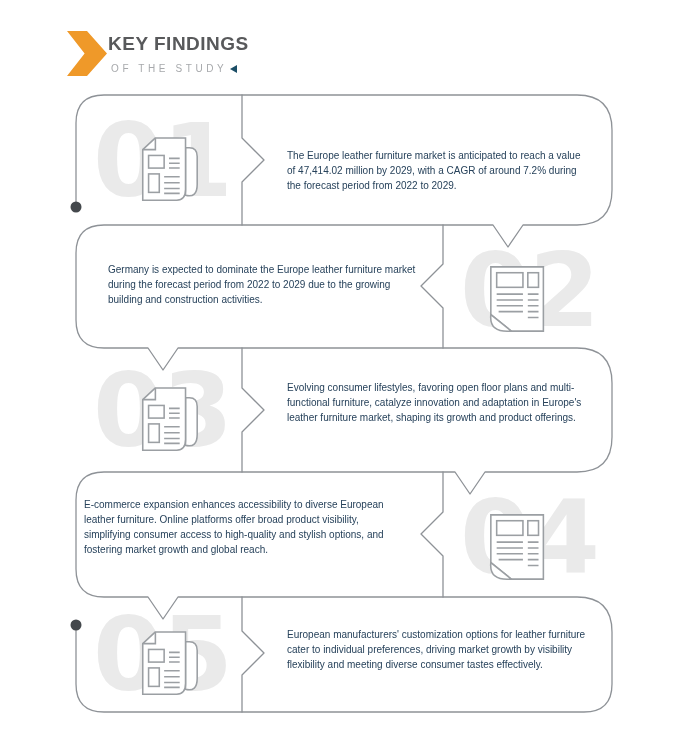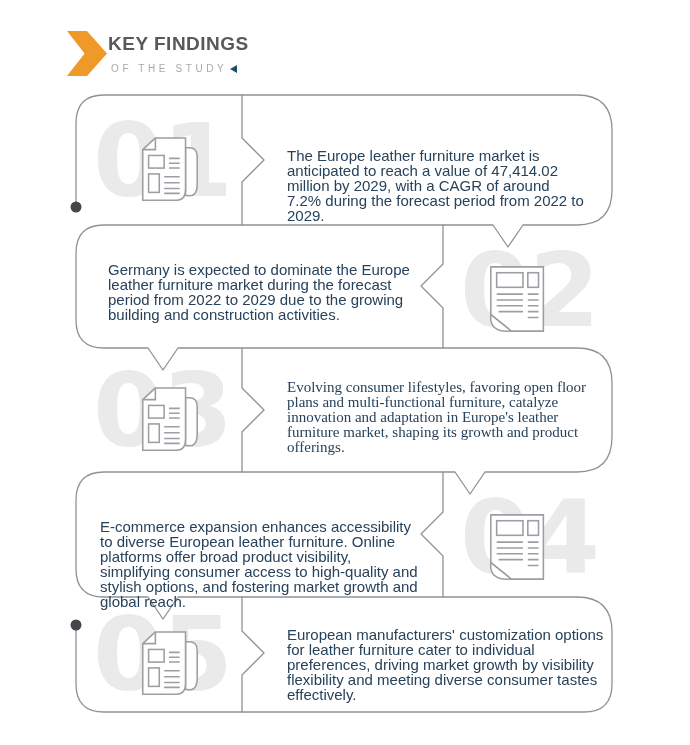--- a/index.html
+++ b/index.html
@@ -26,21 +26,21 @@
   svg.flow{position:absolute;left:0;top:0;pointer-events:none;}
   .flow path{fill:none;stroke:var(--c-outline);stroke-width:1.3;stroke-linejoin:round;stroke-linecap:round;}
   .flow circle{fill:var(--c-dot);stroke:none;}
 
   
   .num{position:absolute;font-family:"DejaVu Sans",sans-serif;font-weight:bold;
     font-size:102px;line-height:1;color:var(--c-number);z-index:1;letter-spacing:-2px;}
   .icon{position:absolute;z-index:2;}
   .icon path,.icon rect,.icon line{stroke:var(--c-icon);stroke-width:1.6;fill:none;}
   .icon .pg{fill:#fff;}
-  .txt{position:absolute;z-index:3;font-size:15px;line-height:15px;color:var(--c-text);
+  .txt{position:absolute;z-index:3;font-size:10px;line-height:15px;color:var(--c-text);
     font-family:"Liberation Sans",sans-serif;}
   .txt.r{text-align:left;}
 </style>
 </head>
 <body>
 
 <div class="stage">
 
   <div class="hdr-arrow"></div>
   <div class="hdr-title">KEY FINDINGS</div>
@@ -103,32 +103,32 @@
   <div class="num" style="left:93px;top:360px;">03</div>
   <svg class="icon" style="left:131px;top:386px;" width="76" height="70" viewBox="0 0 76 72">
     <path class="pg" d="M55 12 L59 12 Q67 12 67 21 L67 50 Q67 64 55 61 Z"></path>
     <path class="pg" d="M24 2 L11 14 L11 66 L46 66 Q55 66 55 55 L55 2 Z"></path>
     <path d="M24 2 L24 14 L11 14"></path>
     <rect x="17" y="20" width="16" height="13"></rect>
     <path d="M38 23 H49 M38 28 H49 M38 33 H49"></path>
     <rect x="17" y="39" width="11" height="19"></rect>
     <path d="M33 42 H49 M33 48 H49 M33 54 H49 M33 59 H49"></path>
   </svg>
-  <div class="txt" style="left:287px;top:380px;width:312px;font-family:Liberation Serif, serif;">Evolving consumer lifestyles, favoring open floor plans and multi-functional furniture, catalyze innovation and adaptation in Europe's leather furniture market, shaping its growth and product offerings.</div>
+  <div class="txt" style="left:287px;top:380px;width:312px;">Evolving consumer lifestyles, favoring open floor plans and multi-functional furniture, catalyze innovation and adaptation in Europe's leather furniture market, shaping its growth and product offerings.</div>
 
   <div class="num" style="left:460px;top:487px;">04</div>
   <svg class="icon" style="left:482px;top:511px;" width="78" height="72" viewBox="0 0 80 74">
     <path class="pg" d="M9 4 L63 4 L63 70 L30 70 L9 53 Z"></path>
     <path class="pg" d="M30 70 L9 53 Q7 72 30 70 Z"></path>
     <rect x="15" y="10" width="27" height="15"></rect>
     <rect x="47" y="10" width="11" height="15"></rect>
     <path d="M15 32 H42 M15 38 H42 M15 44 H42 M17 50 H42"></path>
     <path d="M47 32 H58 M47 38 H58 M47 44 H58 M47 50 H58 M47 56 H58"></path>
   </svg>
-  <div class="txt r" style="left:100px;top:497px;width:318px;margin-top:22px;">E-commerce expansion enhances accessibility to diverse European leather furniture. Online platforms offer broad product visibility, simplifying consumer access to high-quality and stylish options, and fostering market growth and global reach.</div>
+  <div class="txt r" style="left:84px;top:497px;width:318px;">E-commerce expansion enhances accessibility to diverse European leather furniture. Online platforms offer broad product visibility, simplifying consumer access to high-quality and stylish options, and fostering market growth and global reach.</div>
 
   <div class="num" style="left:93px;top:604px;">05</div>
   <svg class="icon" style="left:131px;top:630px;" width="76" height="70" viewBox="0 0 76 72">
     <path class="pg" d="M55 12 L59 12 Q67 12 67 21 L67 50 Q67 64 55 61 Z"></path>
     <path class="pg" d="M24 2 L11 14 L11 66 L46 66 Q55 66 55 55 L55 2 Z"></path>
     <path d="M24 2 L24 14 L11 14"></path>
     <rect x="17" y="20" width="16" height="13"></rect>
     <path d="M38 23 H49 M38 28 H49 M38 33 H49"></path>
     <rect x="17" y="39" width="11" height="19"></rect>
     <path d="M33 42 H49 M33 48 H49 M33 54 H49 M33 59 H49"></path>

